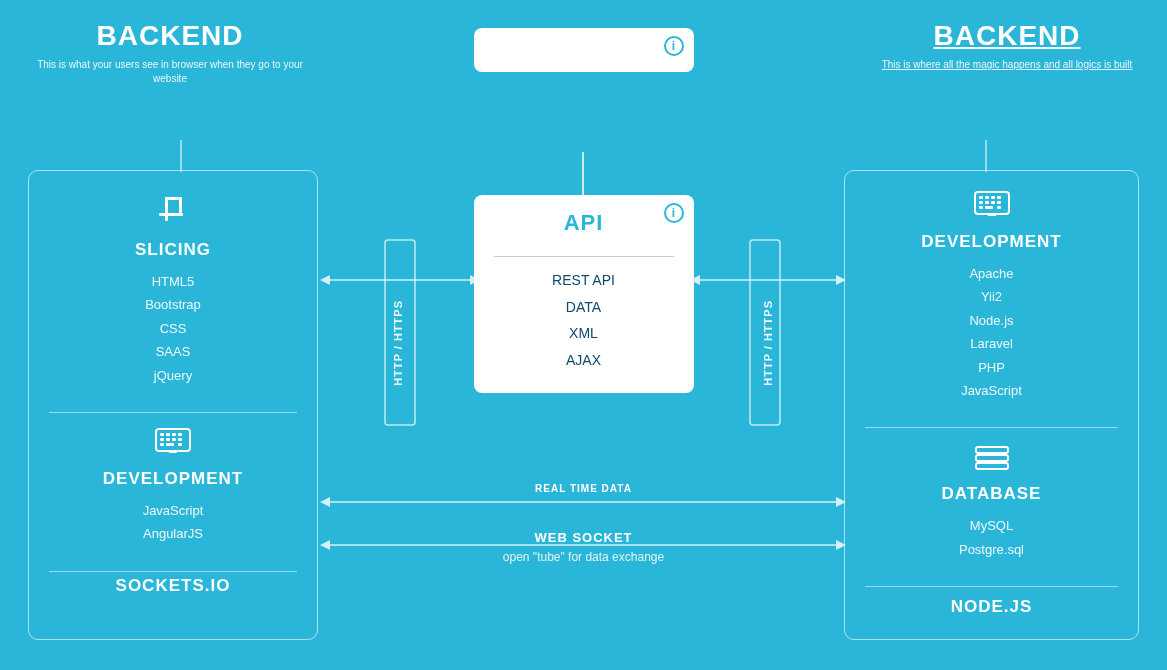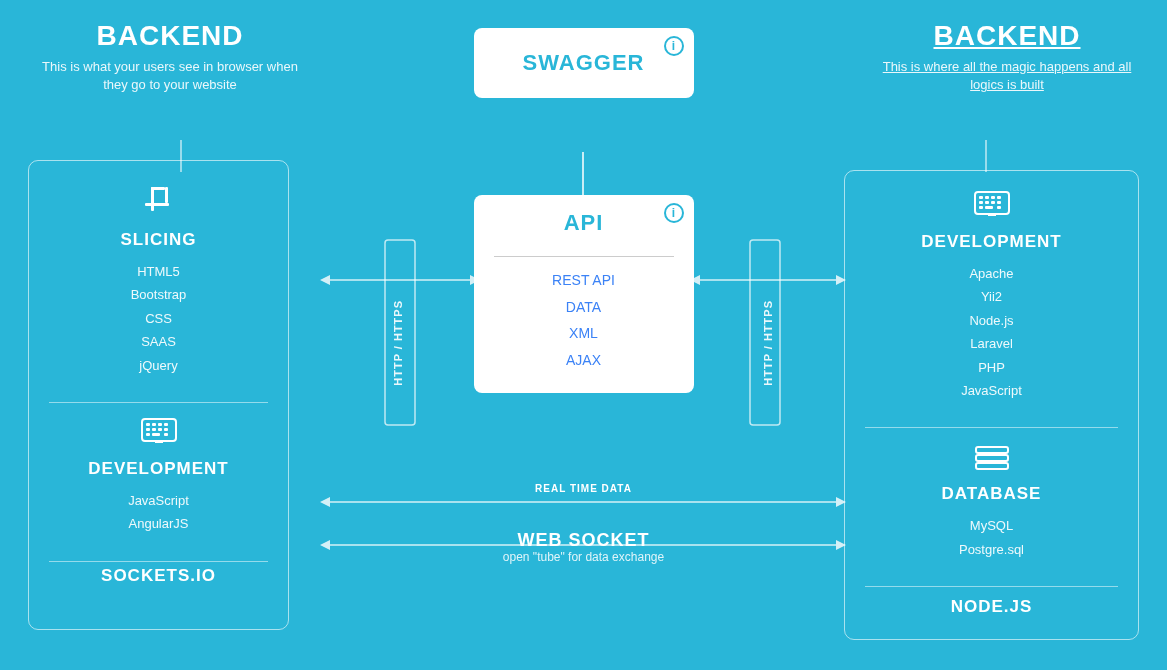--- a/index.html
+++ b/index.html
@@ -18,21 +18,21 @@
       position: absolute;
       top: 20px;
       text-align: center;
     }
     .top-label h2 {
       font-size: 28px;
       font-weight: bold;
       letter-spacing: 1px;
     }
     .top-label p {
-      font-size: 13px;
+      font-size: 10px;
       opacity: 0.9;
       line-height: 1.4;
       margin-top: 6px;
     }
     #label-frontend { left: 30px; width: 280px; }
     #label-backend  { right: 20px; width: 280px; text-decoration: underline; }
     .info-icon {
       position: absolute;
       top: 8px;
       right: 10px;
@@ -45,23 +45,23 @@
       justify-content: center;
       font-size: 12px;
       font-weight: bold;
       color: #29b6d8;
       cursor: pointer;
     }
 
     
     #left-panel {
       position: absolute;
-      top: 160px;
+      top: 170px;
       left: 28px;
-      width: 261px;
+      width: 290px;
       height: 470px;
       border: 1.5px solid rgba(255,255,255,0.6);
       border-radius: 10px;
       padding: 20px;
     }
 
     
     #right-panel {
       position: absolute;
       top: 170px;
@@ -185,27 +185,26 @@
   <p>This is what your users see in browser when they go to your website</p>
 </div>
 
 <div id="label-backend" class="top-label">
   <h2>BACKEND</h2>
   <p>This is where all the magic happens and all logics is built</p>
 </div>
 
 <div style="position:absolute; top:28px; left:50%; transform:translateX(-50%); width:220px; background:white; border-radius:8px; padding:22px 30px; text-align:center; color:#29b6d8; position:absolute;">
   <div class="info-icon" style="position:absolute; top:8px; right:10px; width:20px; height:20px; border:2px solid #29b6d8; border-radius:50%; display:flex; align-items:center; justify-content:center; font-size:12px; font-weight:bold; color:#29b6d8; cursor:pointer;">i</div>
-  <div style="font-size:22px; font-weight:bold; letter-spacing:1px;">SWAGGER</div>
 </div>
 
 <div id="api-wrapper" style="position:absolute; top:195px; left:50%; transform:translateX(-50%); width:220px; background:white; border-radius:8px; padding:15px 20px 20px; text-align:center; color:#29b6d8;">
   <div class="info-icon" style="position:absolute; top:8px; right:10px; width:20px; height:20px; border:2px solid #29b6d8; border-radius:50%; display:flex; align-items:center; justify-content:center; font-size:12px; font-weight:bold; color:#29b6d8; cursor:pointer;">i</div>
   <div style="font-size:22px; font-weight:bold; letter-spacing:1px; margin-bottom:10px; padding-bottom:20px; border-bottom:1px solid #ccc;">API</div>
-  <div style="font-size:14px; line-height:1.9; color:#3b82f6;">
+  <div style="font-size:14px; line-height:1.9; color:#0c4a6e;">
     <div>REST API</div>
     <div>DATA</div>
     <div>XML</div>
     <div>AJAX</div>
   </div>
 </div>
 
 <div id="left-panel">
 
   <div class="panel-section">
@@ -310,15 +309,15 @@
   </div>
 
 </div>
 
 <div id="http-left" class="http-label" style="position:absolute; top:300px; left:392px; font-size:11px; font-weight:bold; letter-spacing:1px; writing-mode:vertical-rl; text-orientation:mixed; transform:rotate(180deg); opacity:0.9;">HTTP / HTTPS</div>
 
 <div id="http-right" class="http-label" style="position:absolute; top:300px; right:393px; font-size:11px; font-weight:bold; letter-spacing:1px; writing-mode:vertical-rl; text-orientation:mixed; transform:rotate(180deg); opacity:0.9;">HTTP / HTTPS</div>
 
 <div id="rt-label" class="center-label" style="position:absolute; top:483px; left:50%; transform:translateX(-50%); text-align:left; font-size:10px; font-weight:bold; letter-spacing:1px; white-space:nowrap;">REAL TIME DATA</div>
 
-<div id="ws-label" class="center-label" style="position:absolute; top:530px; left:50%; transform:translateX(-50%); text-align:left; font-size:18px; font-weight:bold; letter-spacing:1px; white-space:nowrap;">WEB SOCKET</div>
+<div id="ws-label" class="center-label" style="position:absolute; top:530px; left:50%; transform:translateX(-50%); text-align:left; font-size:13px; font-weight:bold; letter-spacing:1px; white-space:nowrap;">WEB SOCKET</div>
 
 <div id="ws-sub" class="center-label" style="position:absolute; top:550px; left:50%; transform:translateX(-50%); text-align:center; font-weight:normal; font-size:12px; opacity:0.85; white-space:nowrap;">open "tube" for data exchange</div>
 
 </body></html>

